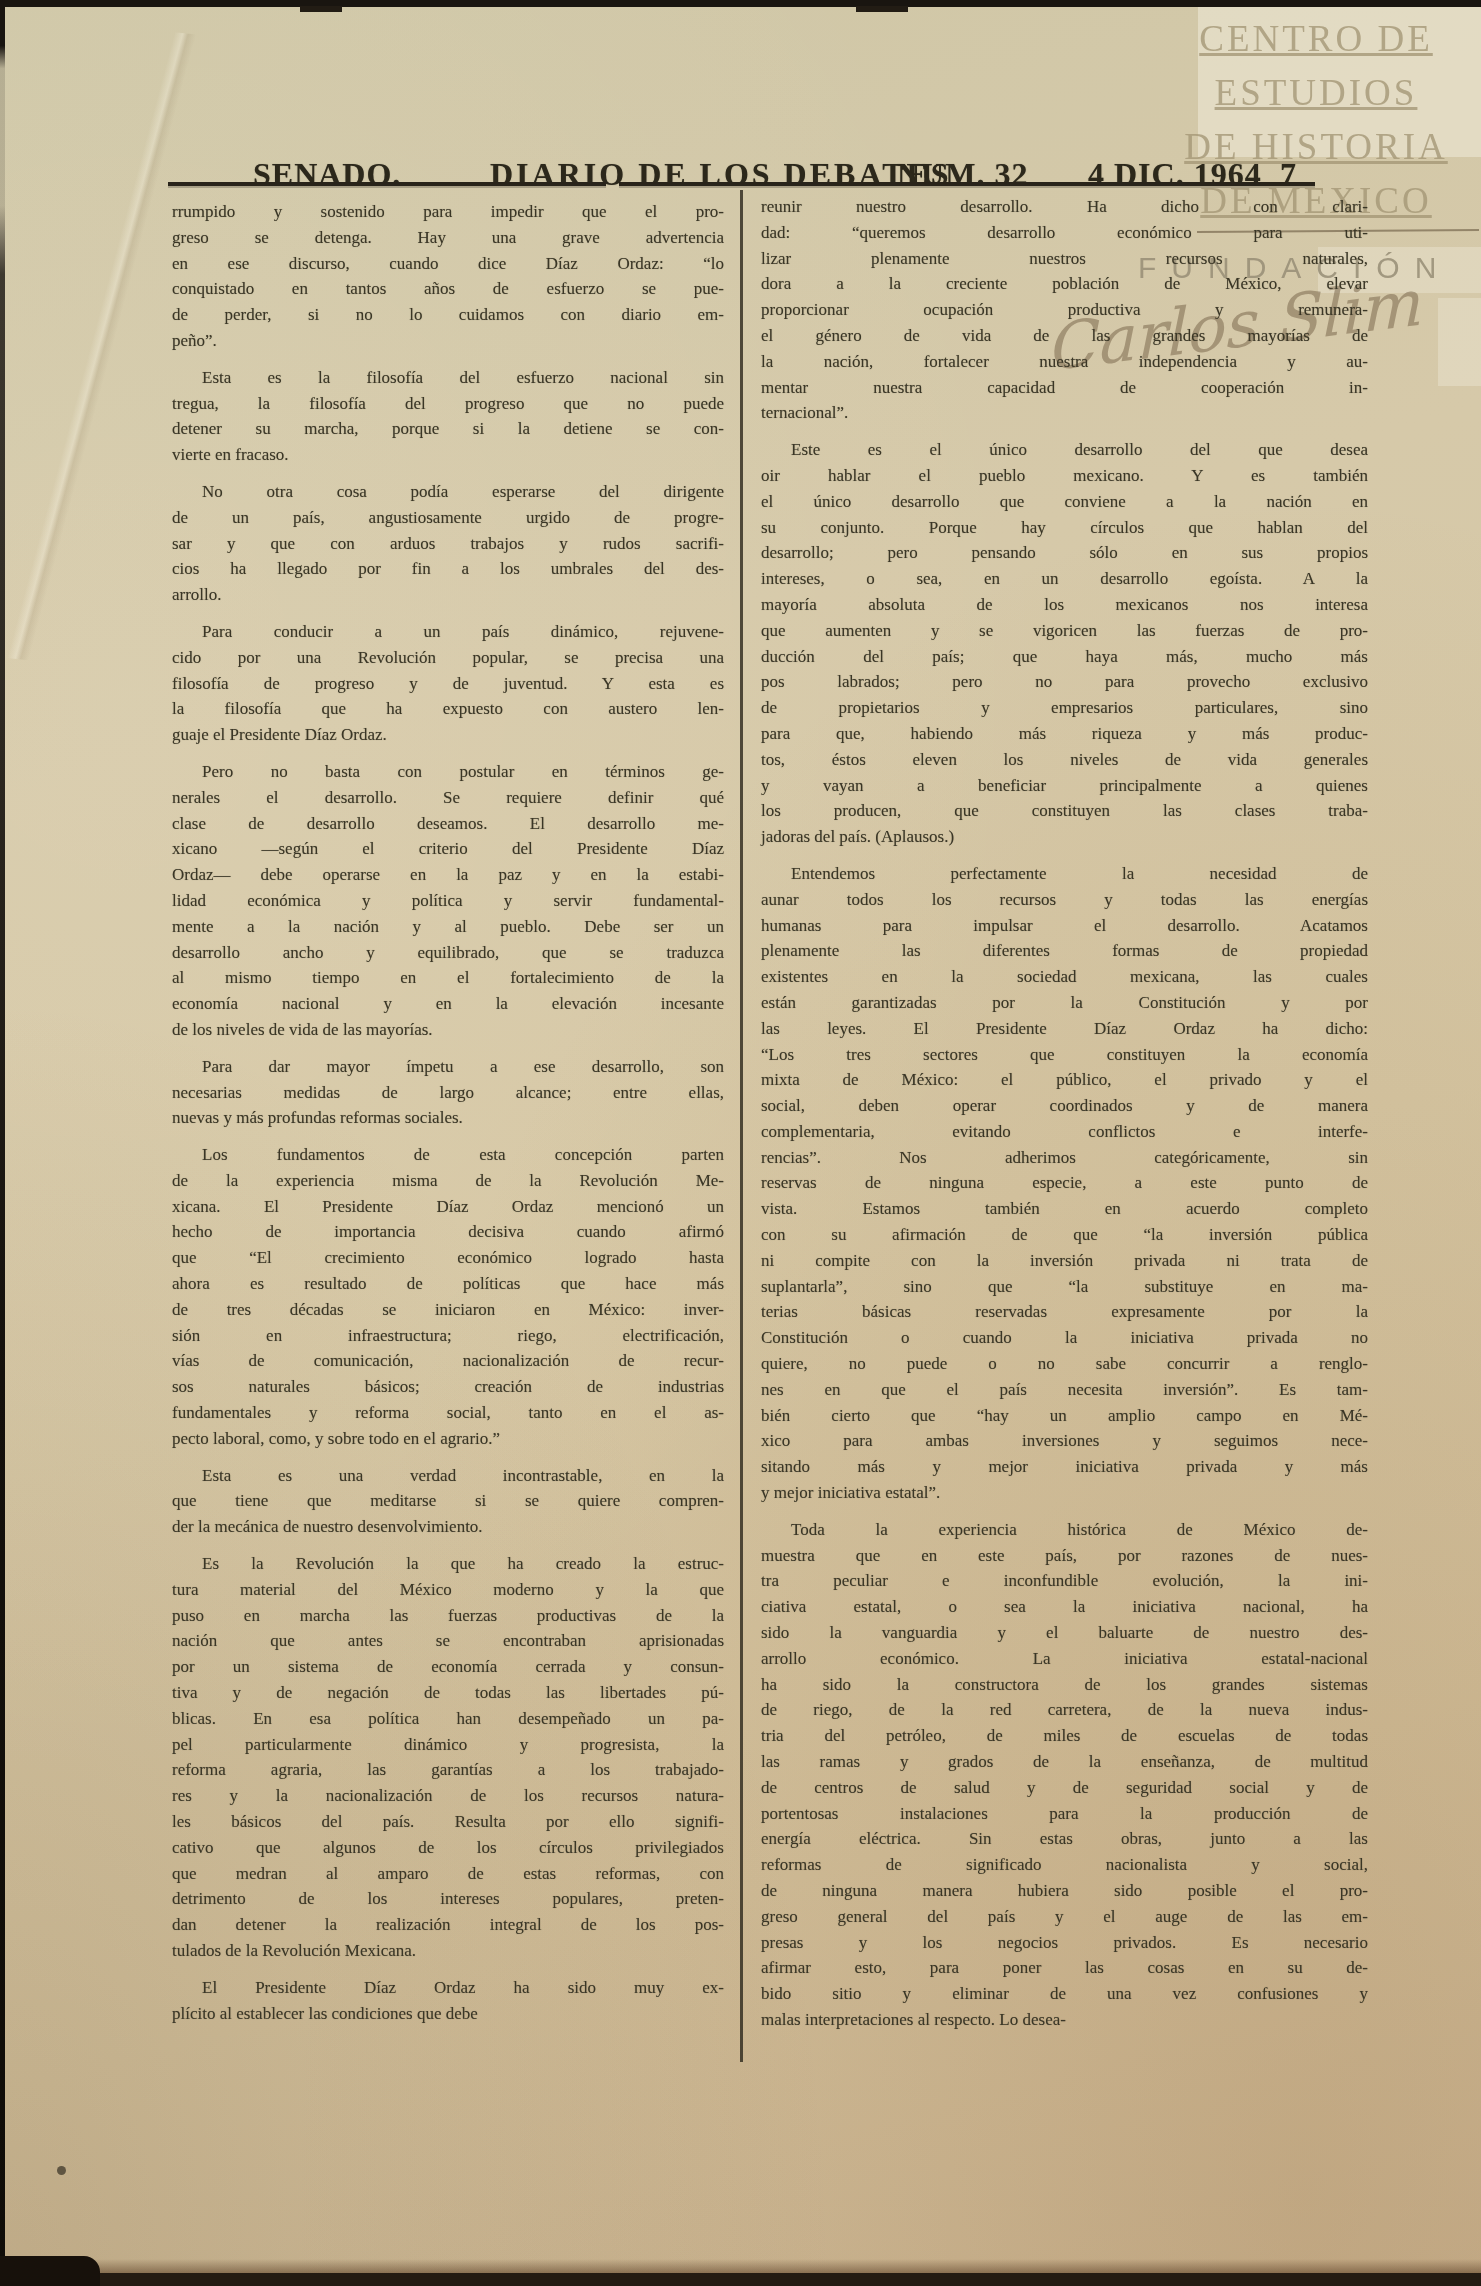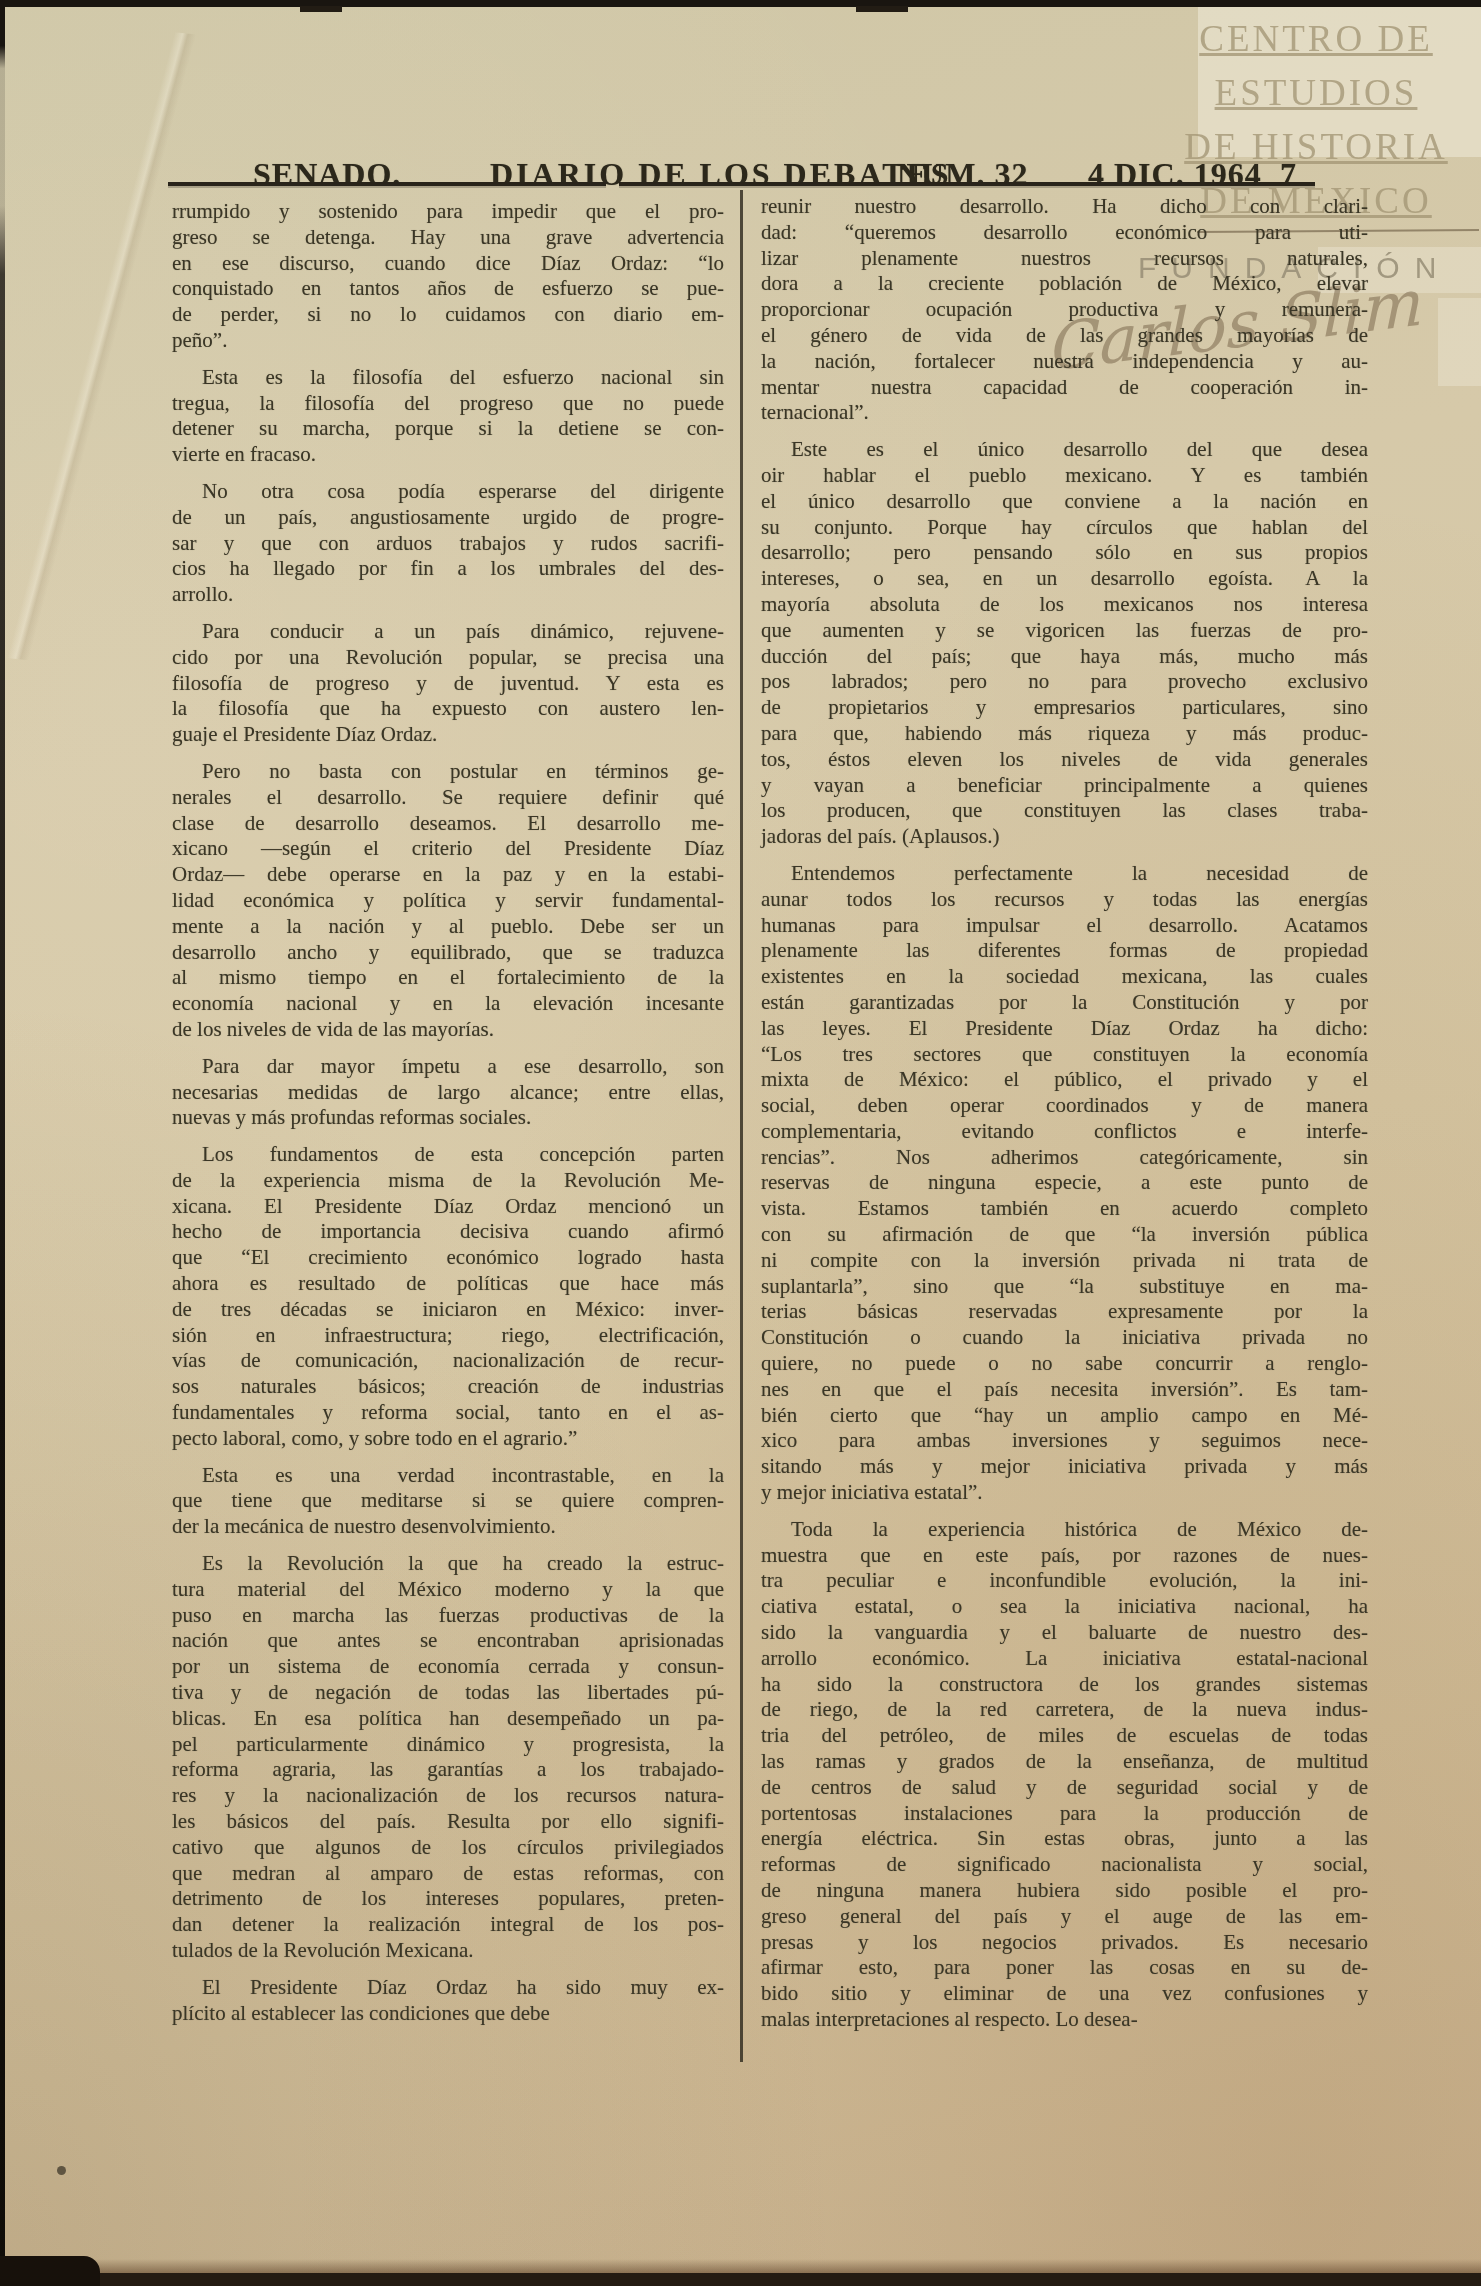--- a/index.html
+++ b/index.html
@@ -50,21 +50,21 @@
   
   .hdr{position:absolute;top:156px;font-weight:bold;font-size:32px;color:#2c281b;
     letter-spacing:1px;white-space:nowrap;text-shadow:0 0 1px rgba(44,40,27,0.4);}
   .hdr.title{letter-spacing:3px;margin-left:24px;}
   .rule{position:absolute;top:182px;height:4px;background:#29241a;box-shadow:0 2px 0 rgba(41,36,26,0.25);}
   .rule.seg-l{left:168px;width:438px;}
   .rule.seg-r{left:619px;width:696px;}
   .divider{position:absolute;left:740px;top:190px;width:3px;height:1872px;background:rgba(48,43,30,0.82);}
 
   
-  .col{position:absolute;font-size:21px;line-height:25.8px;color:#3a3626;
+  .col{position:absolute;font-size:17px;line-height:25.8px;color:#3a3626;
     text-shadow:0 0 1px rgba(58,54,38,0.35);}
   .col-left{left:172px;top:199px;width:552px;}
   .col-right{left:761px;top:194px;width:607px;}
   .para{margin:0 0 11px 0;}
   .para:last-child{margin-bottom:0;}
   .ln{text-align:justify;text-align-last:justify;}
   .ln.last{text-align-last:left;}
   .ln.first.indent{text-indent:30px;}
 </style>
 </head>

